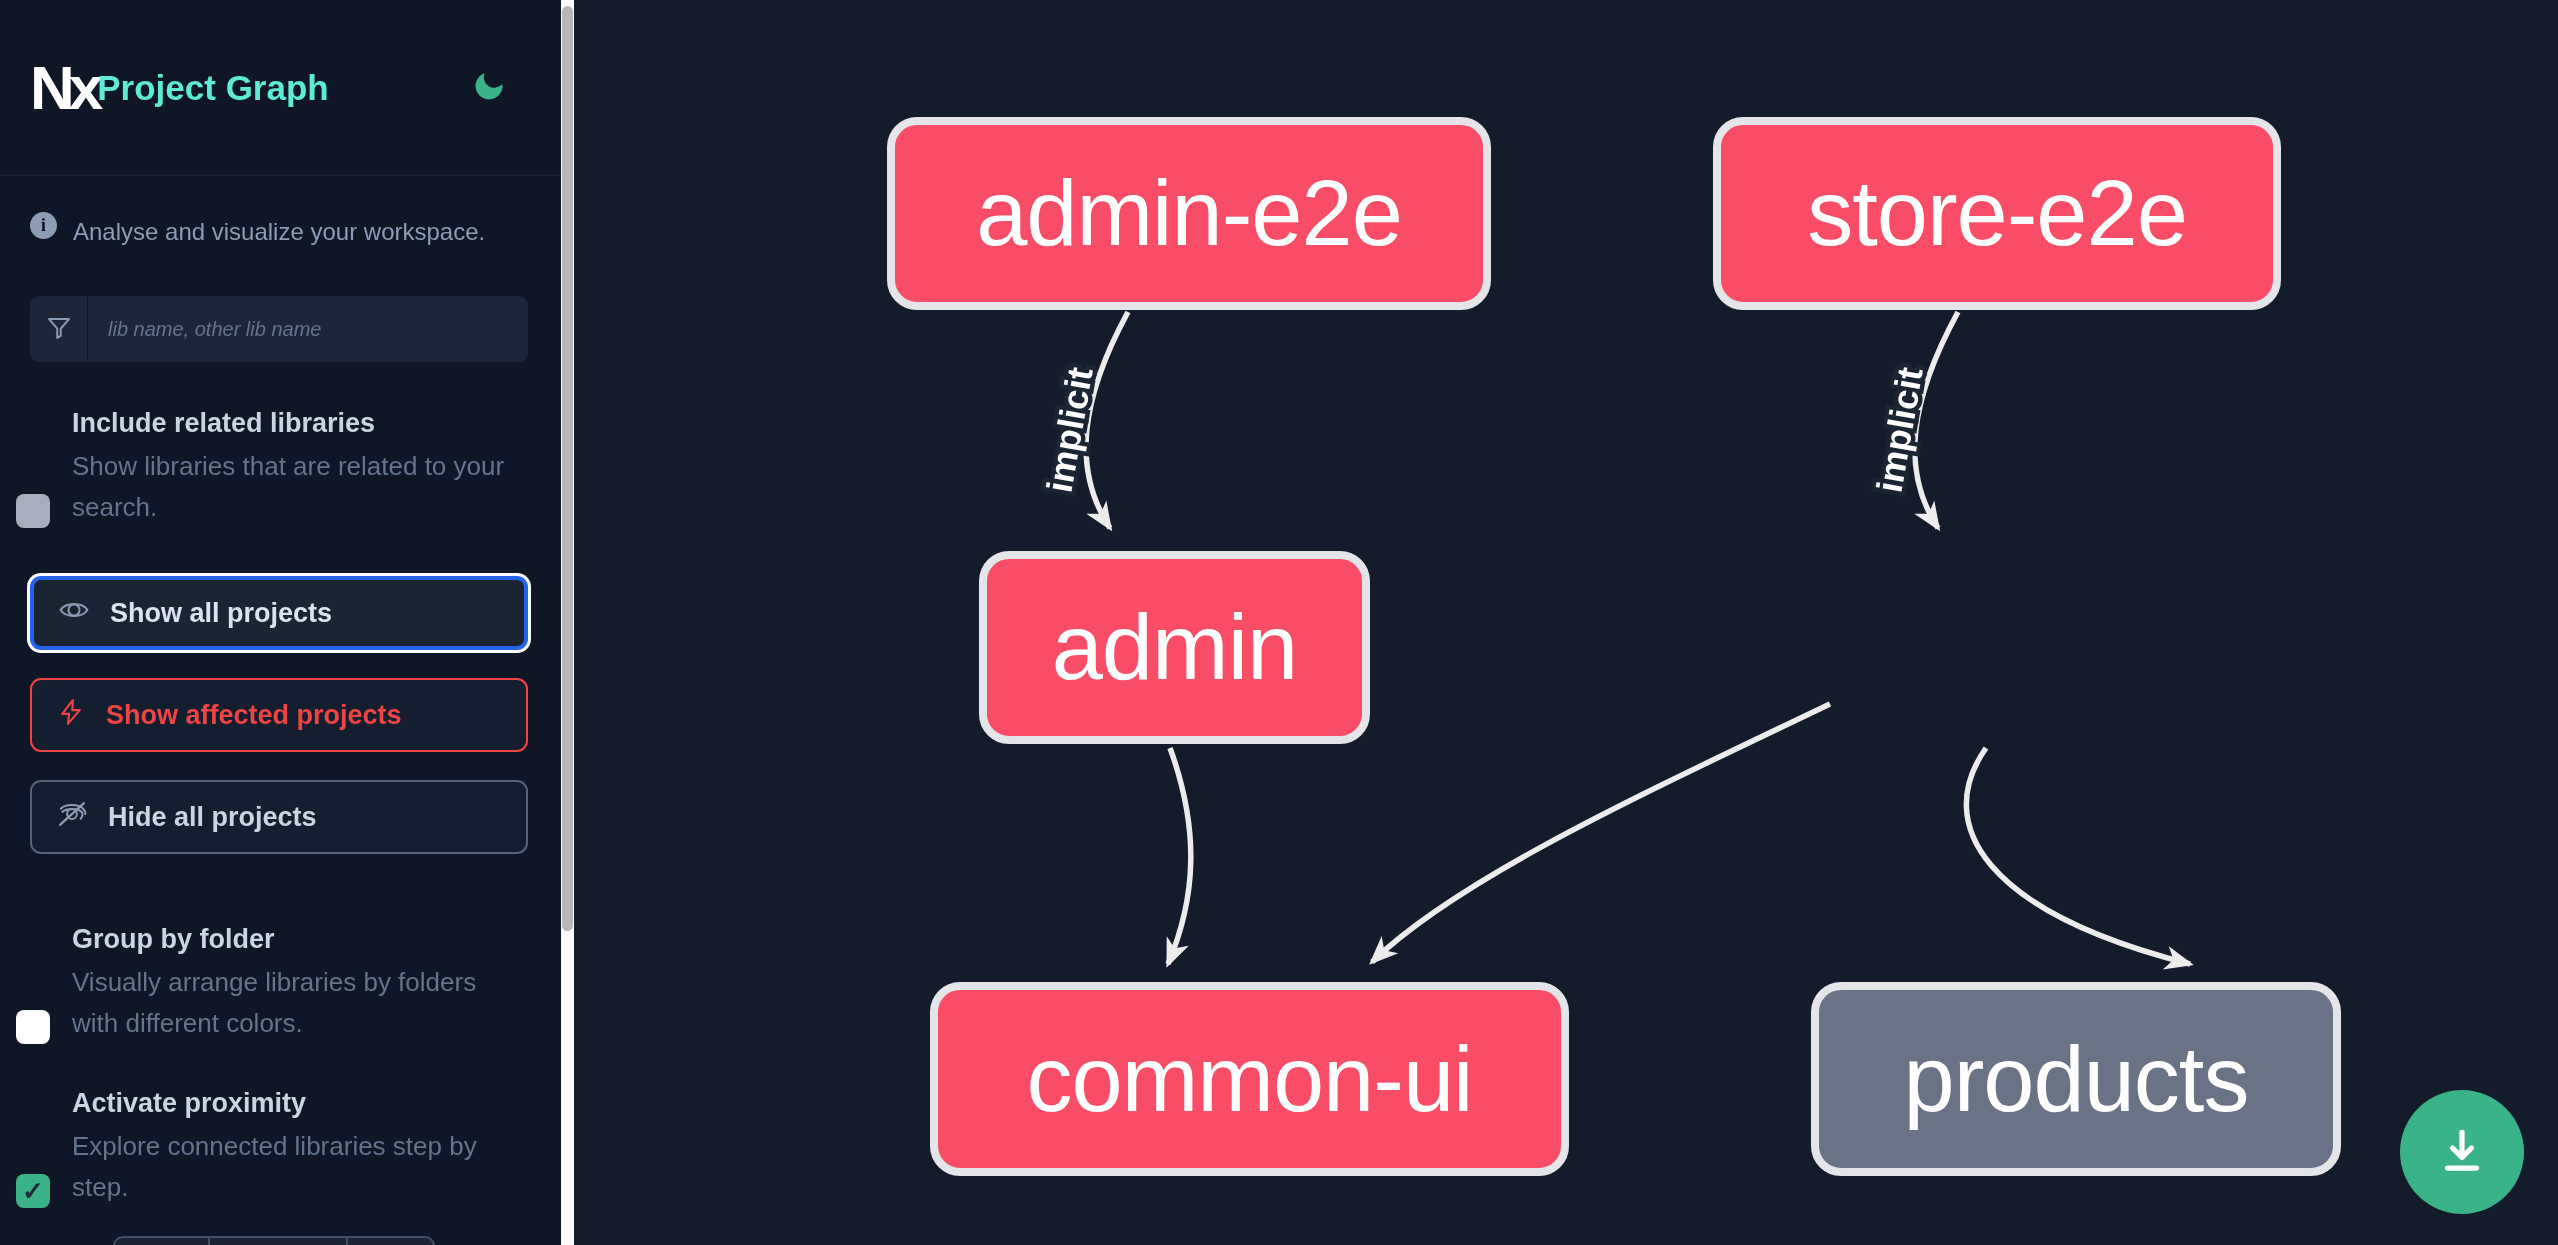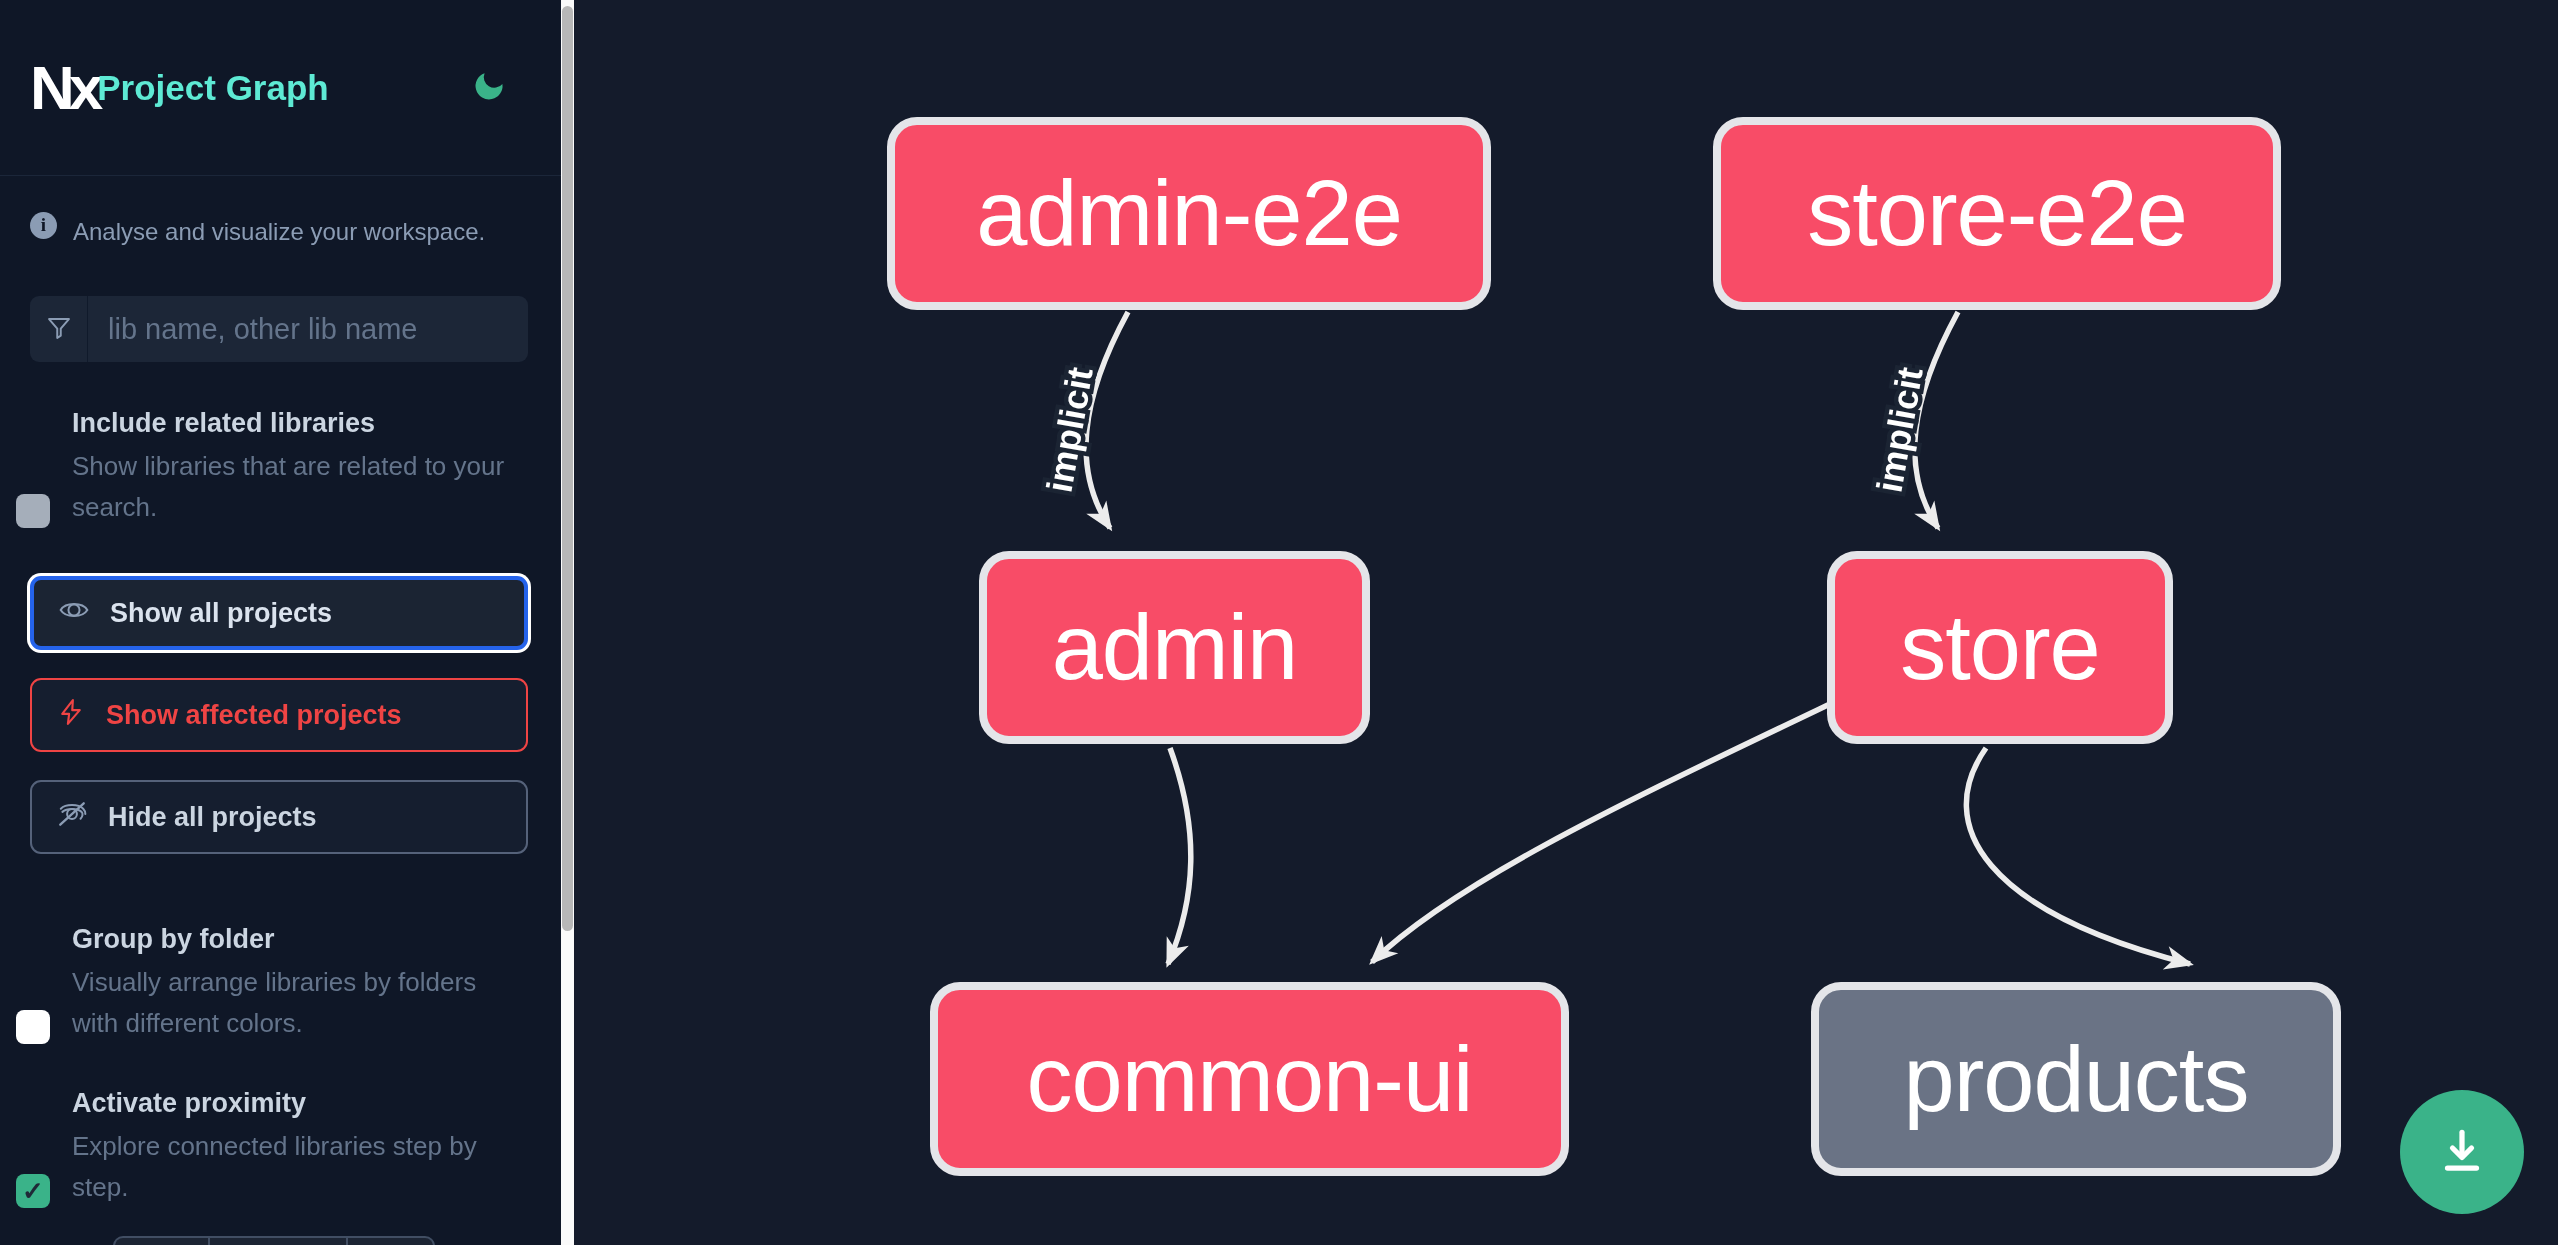--- a/index.html
+++ b/index.html
@@ -31,22 +31,22 @@
                display:flex; align-items:center; justify-content:center;
                font-family:"Liberation Serif", serif; font-weight:800; font-size:19px; flex:none; }
   .info-text { color:#8b9cb4; font-size:24px;margin-top:14px; }
 
   
   .search { display:flex; align-items:stretch; margin:50px 30px 0 30px; width:498px; height:66px;
             background:#1c2637; border-radius:9px; overflow:hidden; }
   .search-icon-cell { width:58px; display:flex; align-items:center; justify-content:center;
                       border-right:1px solid #101a2b; flex:none; }
   .search input { flex:1; background:transparent; border:none; outline:none;
-                  color:#cbd5e1; font-size:29px; padding:0 20px;
-                  font-family:"Liberation Sans", sans-serif; }
+                  color:#cbd5e1; font-size:20px; padding:0 20px;
+                  font-family:"Liberation Sans", sans-serif;font-style:italic; }
   .search input::placeholder { color:#64748b; }
 
   
   .chk-row { display:flex; align-items:flex-end; padding:0 16px; }
   .chk { width:34px; height:34px; border-radius:8px; flex:none; margin-top:0;
          display:flex; align-items:center; justify-content:center; cursor:pointer;
          font-size:26px; font-weight:800; color:#1f2937; }
   .chk.gray  { background:#a5aeba; }
   .chk.white { background:#ffffff; }
   .chk.green { background:var(--green,#3ab389); }
@@ -207,21 +207,20 @@
         <path d="M 1256 704 C 1066 795 885 878 798 962" marker-end="url(#arrow)"></path>
         <path d="M 1412 748 C 1358 825 1412 912 1616 964" marker-end="url(#arrow)"></path>
       </g>
       <text class="edge-label" text-anchor="middle" transform="translate(508 432) rotate(-80)">implicit</text>
       <text class="edge-label" text-anchor="middle" transform="translate(1338 432) rotate(-80)">implicit</text>
     </svg>
 
     <div class="gnode affected" style="left:313px;  top:117px; width:604px; height:193px;">admin-e2e</div>
     <div class="gnode affected" style="left:1139px; top:117px; width:568px; height:193px;">store-e2e</div>
     <div class="gnode affected" style="left:405px;  top:551px; width:391px; height:193px;">admin</div>
-    <div class="gnode affected" style="left:1253px; top:551px; width:346px; height:193px;">store</div>
     <div class="gnode affected" style="left:356px;  top:982px; width:639px; height:194px;">common-ui</div>
     <div class="gnode normal" style="left:1237px; top:982px; width:530px; height:194px;">products</div>
   </div>
 
   <button class="fab">
     <span>
       <svg width="60" height="60" viewBox="0 0 24 24" fill="none" stroke="#ffffff" stroke-width="2.1" stroke-linecap="round" stroke-linejoin="round">
         <path d="M12 4.5 v9.5"></path>
         <path d="M8.2 10.8 L12 14.6 L15.8 10.8"></path>
         <path d="M6.2 18.8 h11.6"></path>

